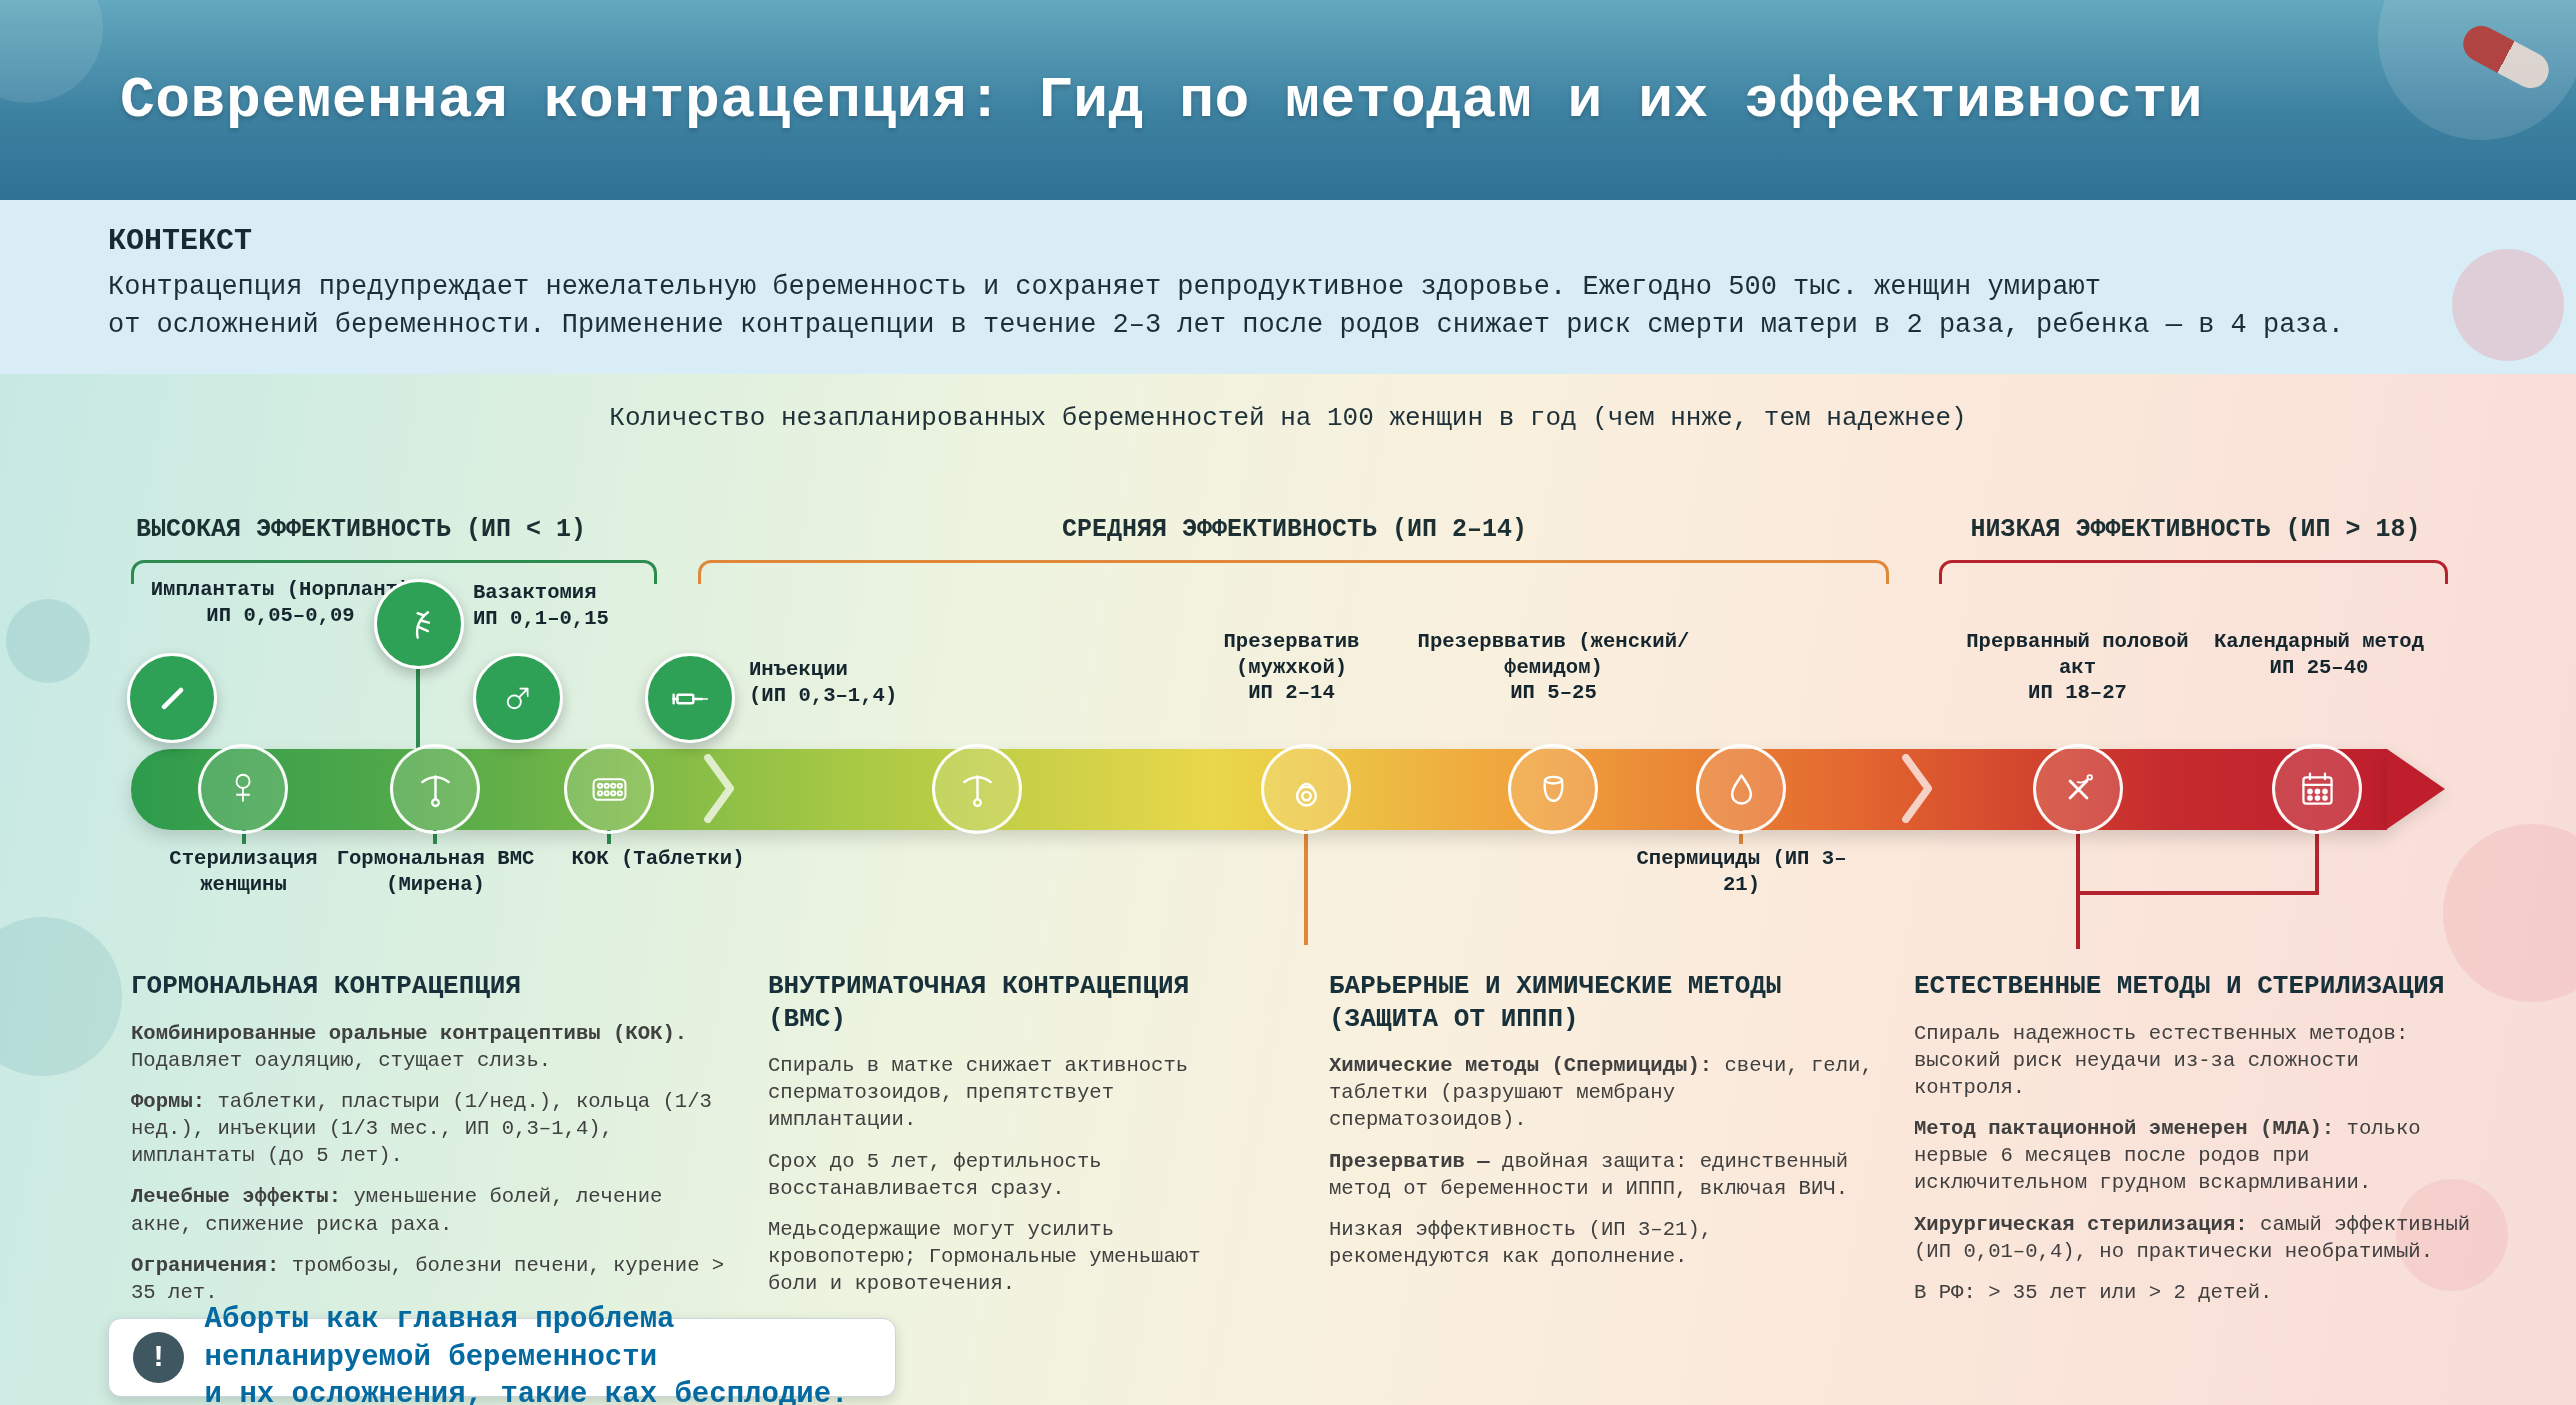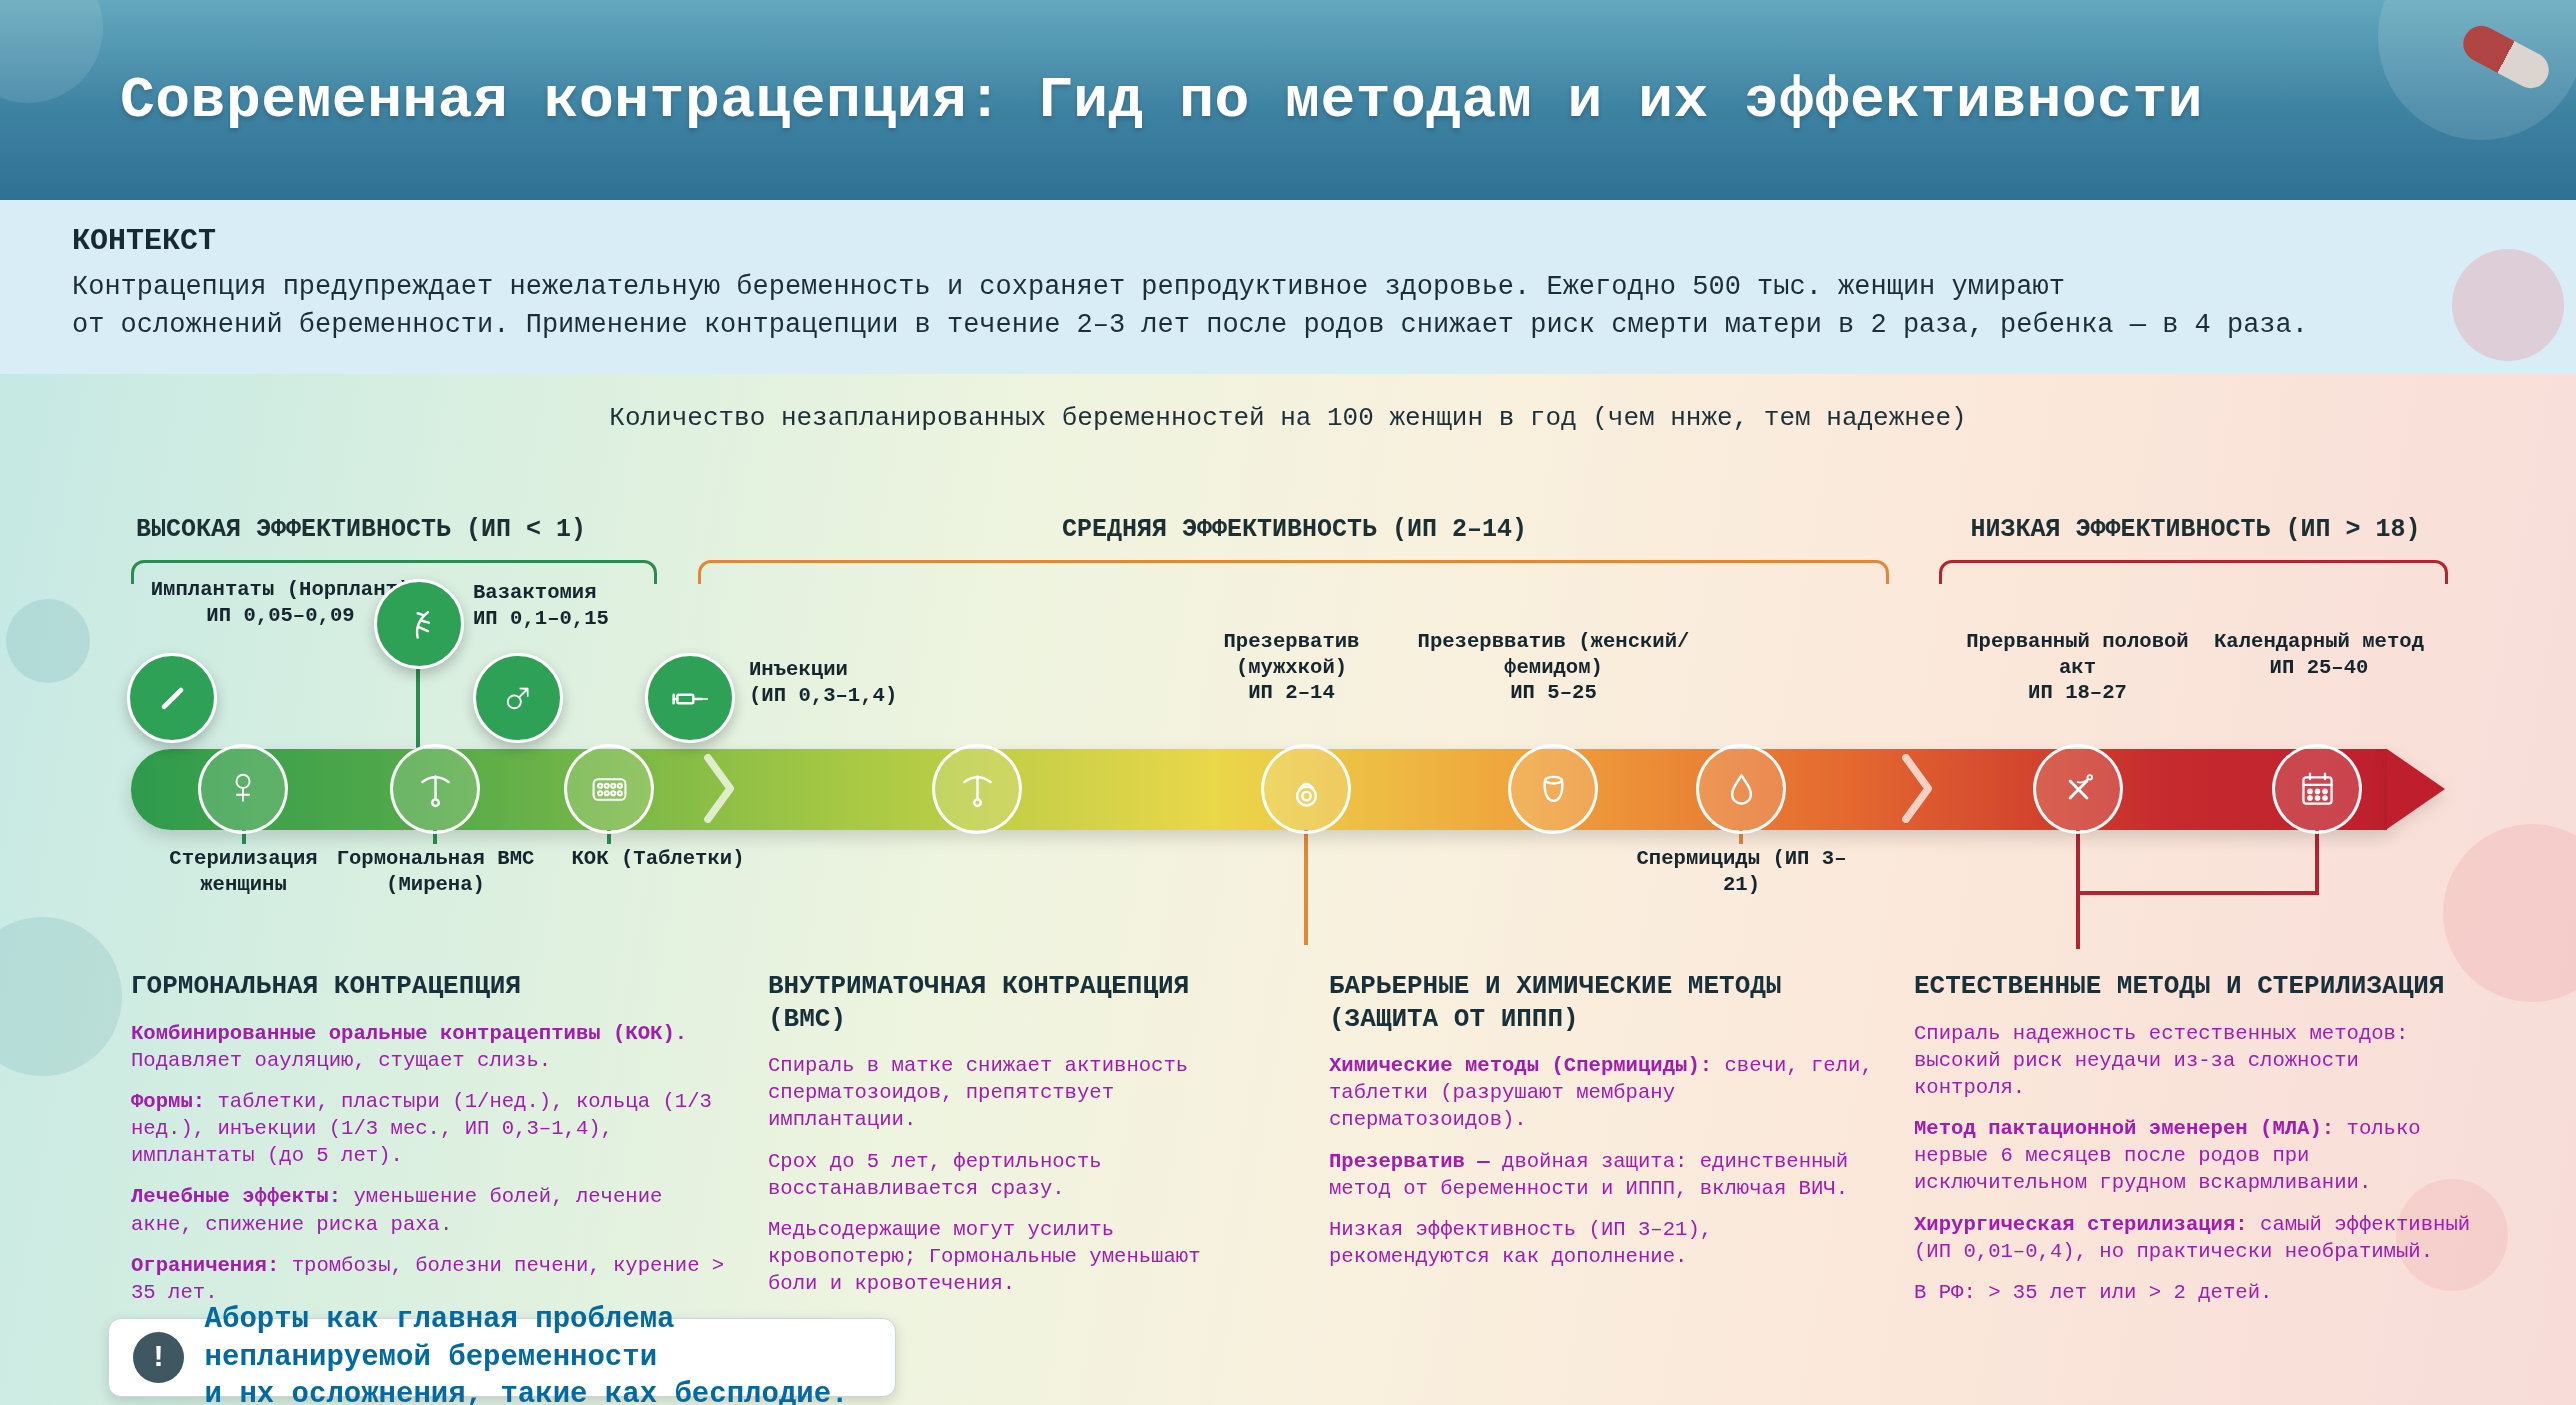--- a/index.html
+++ b/index.html
@@ -14,21 +14,21 @@
     background:linear-gradient(180deg,#63a8bd 0%,#3e82a2 55%,#2f7193 100%);
     display:flex;align-items:center;
   }
   .header h1{
     margin:0 0 0 120px;font-size:58px;font-weight:bold;color:#ffffff;
     text-shadow:0 2.8px 5.6px rgba(0,0,0,.18);letter-spacing:0.5px;
   }
   
   .context{
     position:absolute;left:0;top:200px;width:2576px;height:174px;
-    background:#d9edf6;box-sizing:border-box;padding:24px 0 0 72px;
+    background:#d9edf6;box-sizing:border-box;padding:24px 0 0 108px;
   }
   .context .ctx-head{font-size:30px;font-weight:bold;color:#162a33;margin-bottom:11.2px;}
   .context .ctx-line{font-size:27px;line-height:1.4;color:#1d2e38;max-width:2359px;}
   
   .main{
     position:absolute;left:0;top:374px;width:2576px;height:1032px;
     background:linear-gradient(100deg,#c6e9e4 0%,#d9efe0 18%,#eef4df 38%,#f9f0de 55%,#fbe7da 75%,#f7dcd8 100%);
   }
   .pearl-head{position:absolute;left:0;top:403px;width:2576px;text-align:center;}
   .pearl-head .p-title{font-size:39px;font-weight:bold;color:#13242c;}
@@ -61,21 +61,21 @@
   
   .tl-label{position:absolute;font-size:20.6px;font-weight:bold;line-height:1.25;color:#15262e;}
   .tl-label.center{text-align:center;}
   .conn{position:absolute;}
   .conn.green{background:#2e8b4f;}
   .conn.orange{background:#e0873a;}
   .conn.red{background:#b5242e;}
   
   .col{position:absolute;top:970px;}
   .col .col-head{font-size:26px;font-weight:bold;color:#17303a;line-height:1.25;margin:0 0 17px 0;}
-  .col p{font-size:20.6px;line-height:1.32;color:#a21caf;margin:0 0 14px 0;}
+  .col p{font-size:20.6px;line-height:1.32;color:#404040;margin:0 0 14px 0;}
   .col .lead{font-weight:bold;}
   .col .lead:not(:empty)::after{content:" ";}
   
   .note{
     position:absolute;left:108px;top:1318px;width:788px;height:79px;background:#ffffff;
     border:0.9px solid #c9d6dd;border-radius:13px;box-shadow:0 4.7px 13px rgba(0,0,0,.14);
     display:flex;align-items:center;gap:20.6px;box-sizing:border-box;padding:0 24px;
   }
   .note .note-badge{width:51px;height:51px;border-radius:50%;background:#3f5761;color:#fff;
     display:flex;align-items:center;justify-content:center;font-size:30px;font-weight:bold;flex:0 0 51px;}

